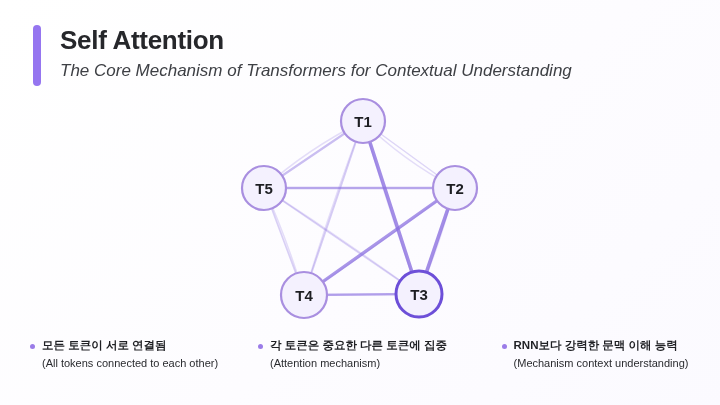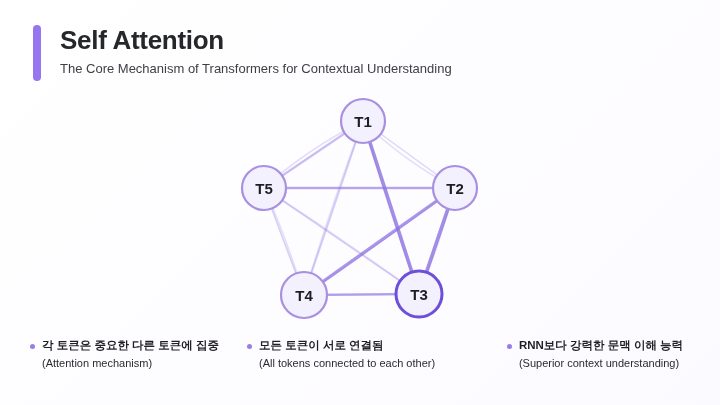--- a/index.html
+++ b/index.html
@@ -47,26 +47,27 @@
   .title {
     font-size: 26px;
     font-weight: bold;
     color: #26272b;
     line-height: 1.16;
     letter-spacing: -0.3px;
     margin: 0;
     white-space: nowrap;
   }
   .subtitle {
-    font-size: 13px;
+    font-size: 17px;
     font-weight: normal;
     color: #3e4045;
     margin: 6px 0 4px 0;
     line-height: 1.2;
     white-space: nowrap;
+    font-style: italic;
   }
 
   
   .graph-wrap {
     position: absolute;
     left: 0;
     top: 0;
     width: 720px;
     height: 405px;
     pointer-events: none;
@@ -200,38 +201,38 @@
           <g>
             <circle cx="264" cy="188" r="22" class="node-circle"></circle>
             <text x="264" y="188.5" class="node-label">T5</text>
           </g>
         </g>
     </svg>
   </div>
 
   <div class="bullets">
 
+    <div class="bullet-col c0">
+      <span class="bullet-dot"></span>
+      <span class="bullet-body">
+        <span class="bullet-ko">모든 토큰이 서로 연결됨</span>
+        <span class="bullet-en">(All tokens connected to each other)</span>
+      </span>
+    </div>
+
     <div class="bullet-col c1">
       <span class="bullet-dot"></span>
       <span class="bullet-body">
         <span class="bullet-ko">각 토큰은 중요한 다른 토큰에 집중</span>
         <span class="bullet-en">(Attention mechanism)</span>
       </span>
     </div>
 
-    <div class="bullet-col c0">
-      <span class="bullet-dot"></span>
-      <span class="bullet-body">
-        <span class="bullet-ko">모든 토큰이 서로 연결됨</span>
-        <span class="bullet-en">(All tokens connected to each other)</span>
-      </span>
-    </div>
-
     <div class="bullet-col c2">
       <span class="bullet-dot"></span>
       <span class="bullet-body">
         <span class="bullet-ko">RNN보다 강력한 문맥 이해 능력</span>
-        <span class="bullet-en">(Superior context understanding)</span>
+        <span class="bullet-en">(Mechanism context understanding)</span>
       </span>
     </div>
 
   </div>
 </div>
 
 </body></html>

